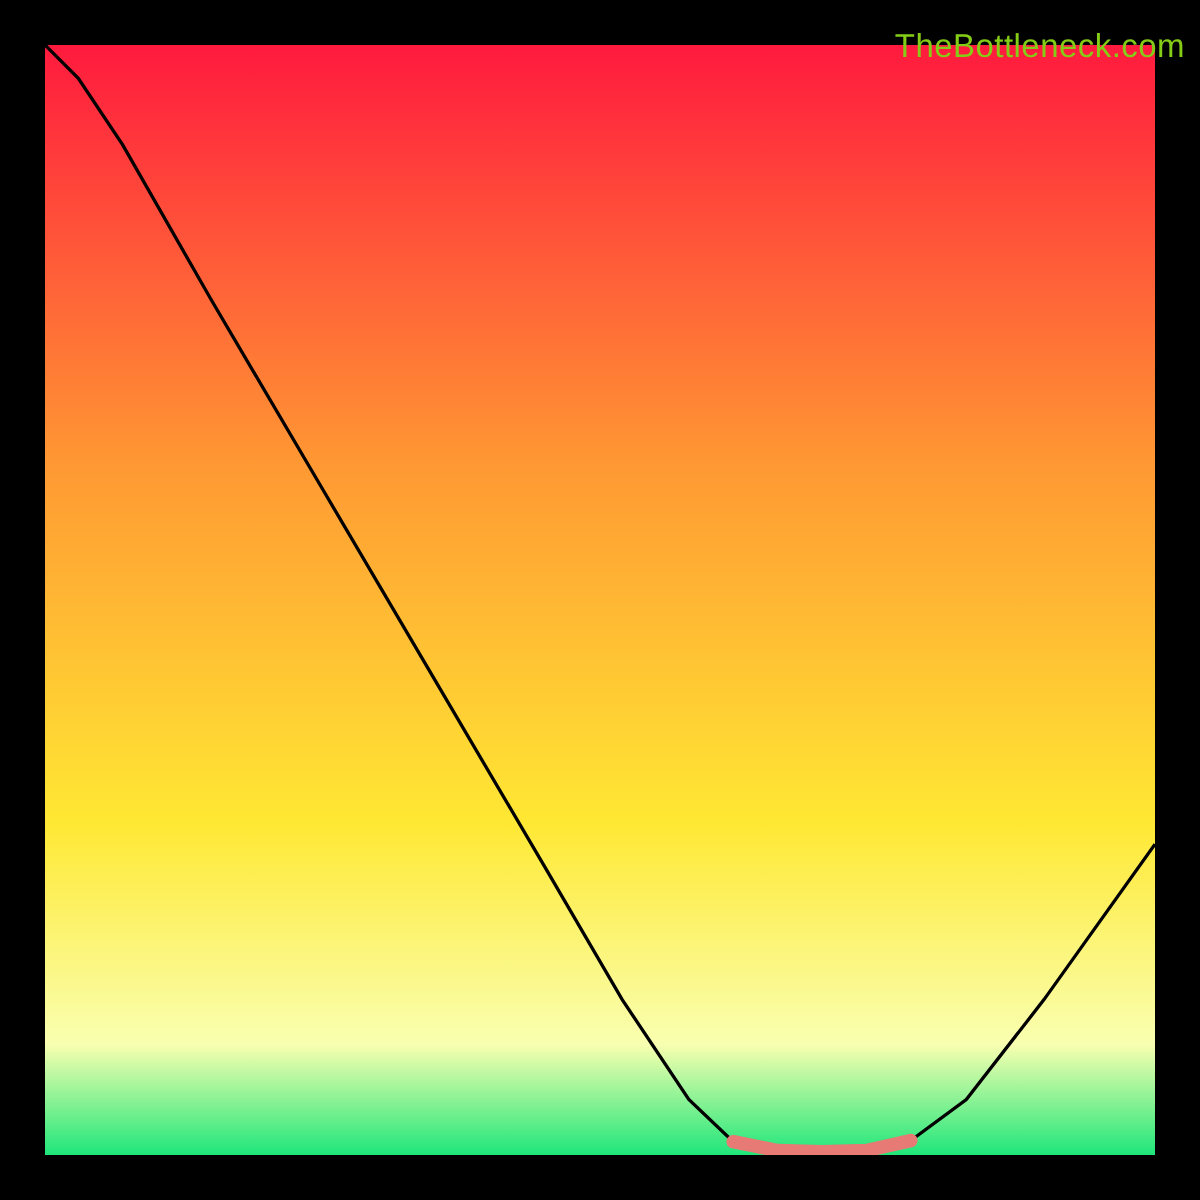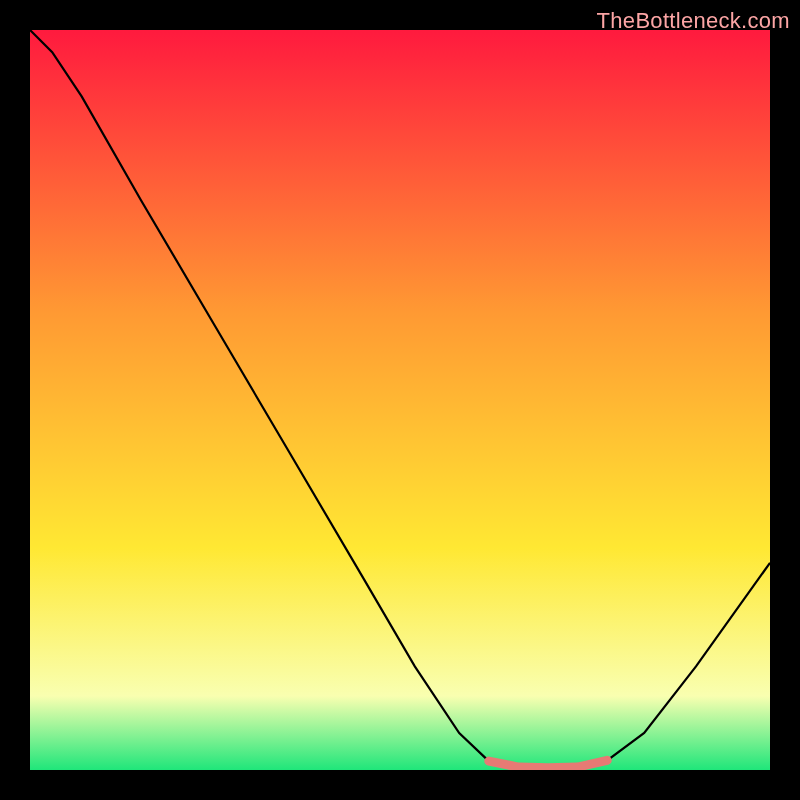--- a/index.html
+++ b/index.html
@@ -12,23 +12,23 @@
     font-family: Arial, Helvetica, sans-serif;
   }
   .frame {
     position: relative;
     width: 800px;
     height: 800px;
     background: #000000;
   }
   .watermark {
     position: absolute;
-    top: 8px;
+    top: 18px;
     right: 10px;
-    color: #fca5a5;
+    color: #84cc16;
     font-size: 22px;
     font-weight: 500;
     letter-spacing: 0.3px;
     z-index: 20;
   }
   .plot {
     position: absolute;
     left: 30px;
     top: 30px;
     width: 740px;

